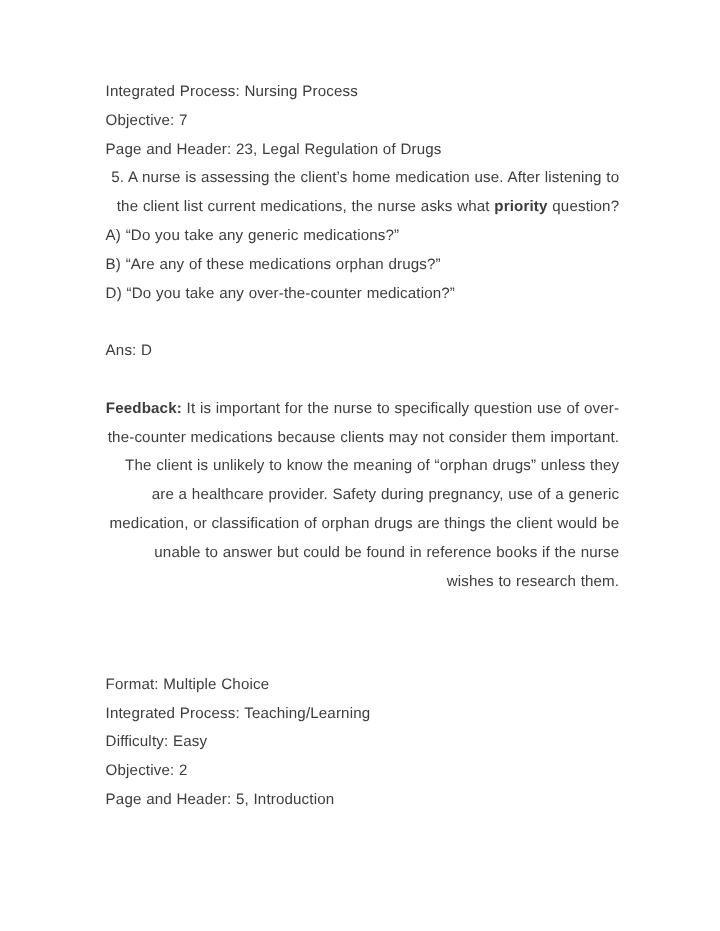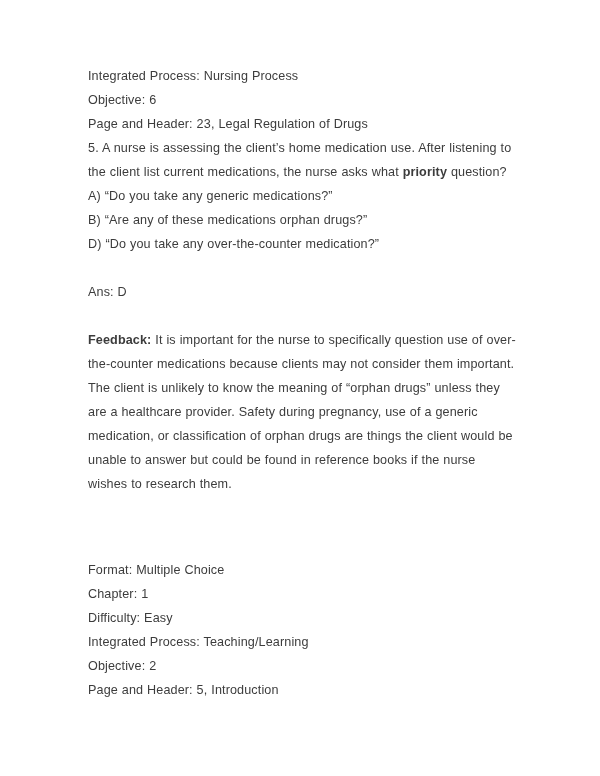--- a/index.html
+++ b/index.html
@@ -31,38 +31,39 @@
   .line,
   .para {
     font-size: 12.6px;
     line-height: 24px;
     letter-spacing: 0.01em;
     white-space: pre-wrap;
     word-spacing: 0.02em;
   }
   .para {
     margin: 0;
+    text-align: right;
   }
   .line {
     margin: 0;
   }
   .gap-1 { height: 24px; }
   .gap-3 { height: 62px; }
   b, .bold { font-weight: bold; }
   .blk { margin: 0; padding: 0; }
 </style>
 </head>
 <body>
 
 <div class="page">
   <div class="content">
 
     <div class="blk">
       <p class="line">Integrated Process: Nursing Process</p>
-      <p class="line">Objective: 6</p>
+      <p class="line">Objective: 7</p>
       <p class="line">Page and Header: 23, Legal Regulation of Drugs</p>
     </div>
 
     <p class="para"><span>5. A nurse is assessing the client’s home medication use. After listening to the client list current medications, the nurse asks what </span><b class="bold">priority</b><span> question?</span></p>
 
     <div class="blk">
       <p class="line">A) “Do you take any generic medications?”</p>
       <p class="line">B) “Are any of these medications orphan drugs?”</p>
       <p class="line">D) “Do you take any over-the-counter medication?”</p>
     </div>
@@ -72,21 +73,20 @@
     <p class="line">Ans: D</p>
 
     <div class="gap-1"></div>
 
     <p class="para"><b class="bold">Feedback:</b><span> It is important for the nurse to specifically question use of over-the-counter medications because clients may not consider them important. The client is unlikely to know the meaning of “orphan drugs” unless they are a healthcare provider. Safety during pregnancy, use of a generic medication, or classification of orphan drugs are things the client would be unable to answer but could be found in reference books if the nurse wishes to research them.</span></p>
 
     <div class="gap-3"></div>
 
     <div class="blk">
       <p class="line">Format: Multiple Choice</p>
-      <p class="line">Chapter: 1</p>
+      <p class="line">Integrated Process: Teaching/Learning</p>
       <p class="line">Difficulty: Easy</p>
-      <p class="line">Integrated Process: Teaching/Learning</p>
       <p class="line">Objective: 2</p>
       <p class="line">Page and Header: 5, Introduction</p>
     </div>
 
   </div>
 </div>
 
 </body></html>

